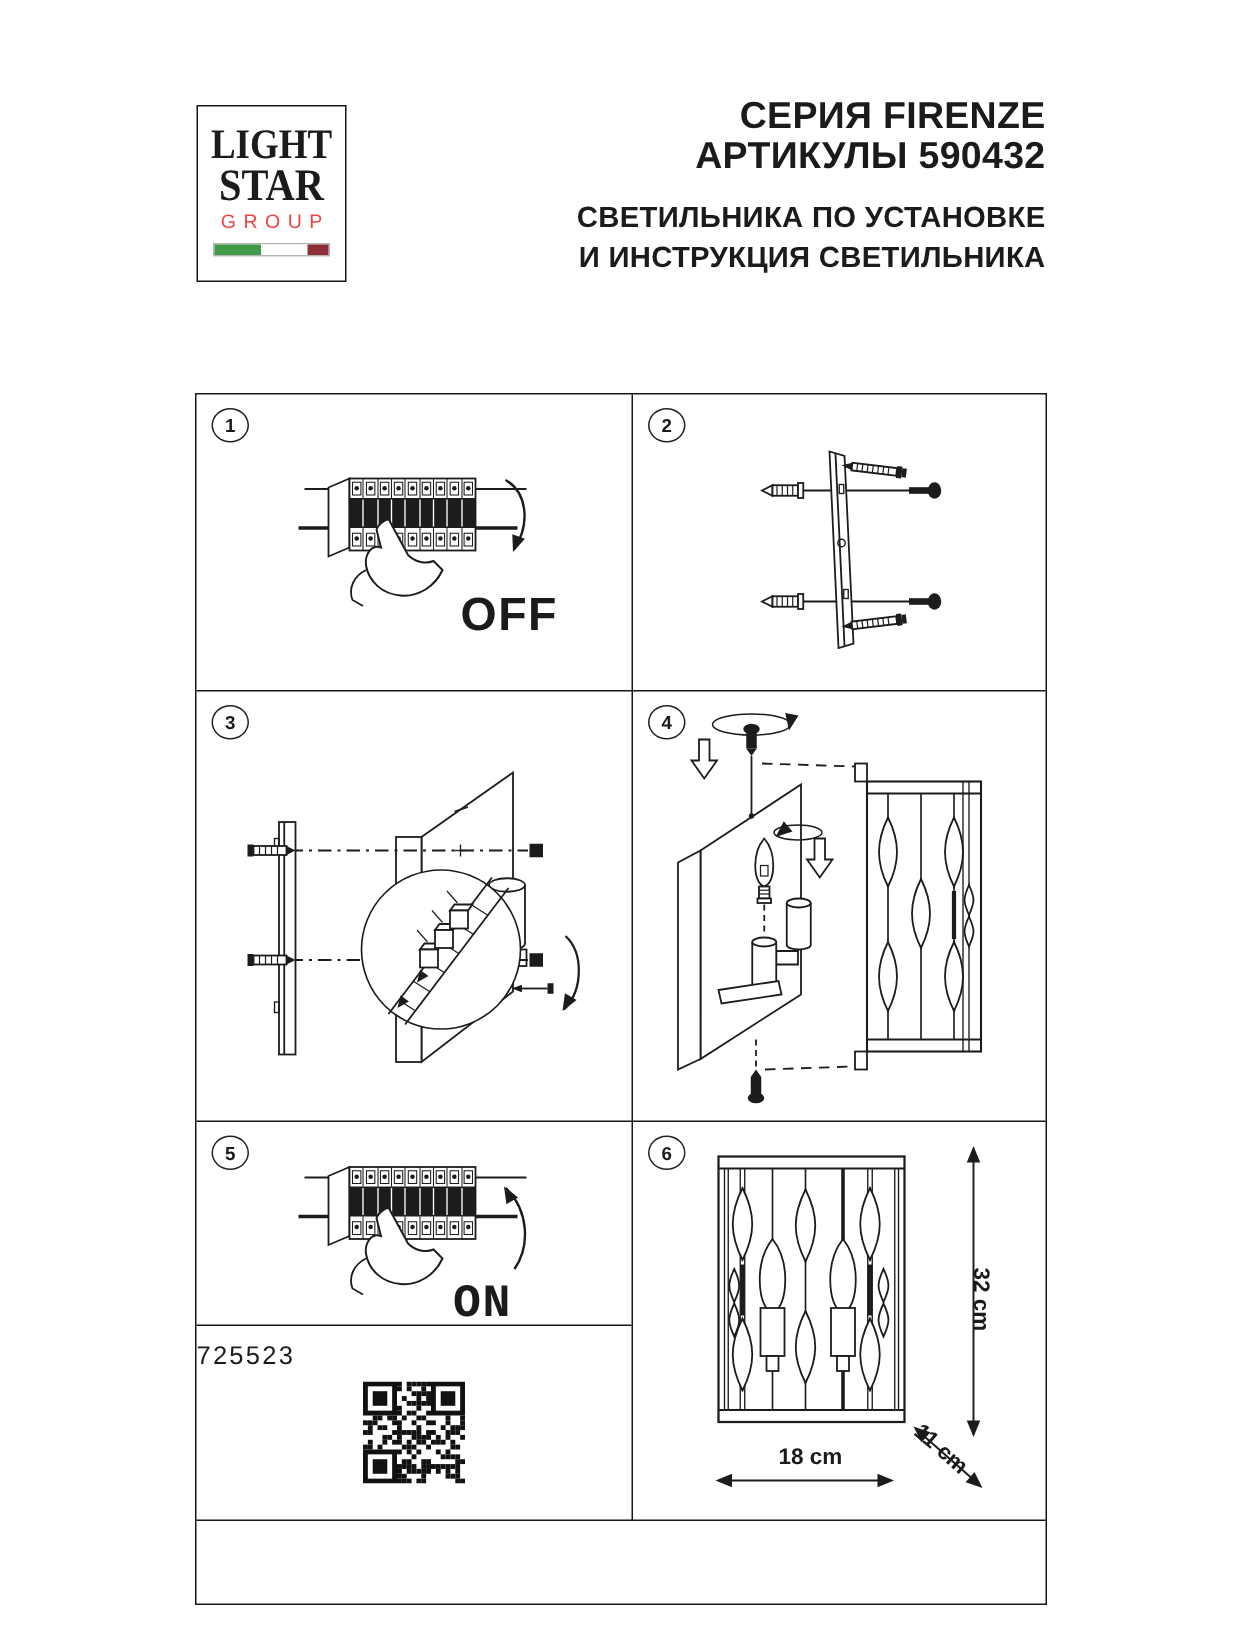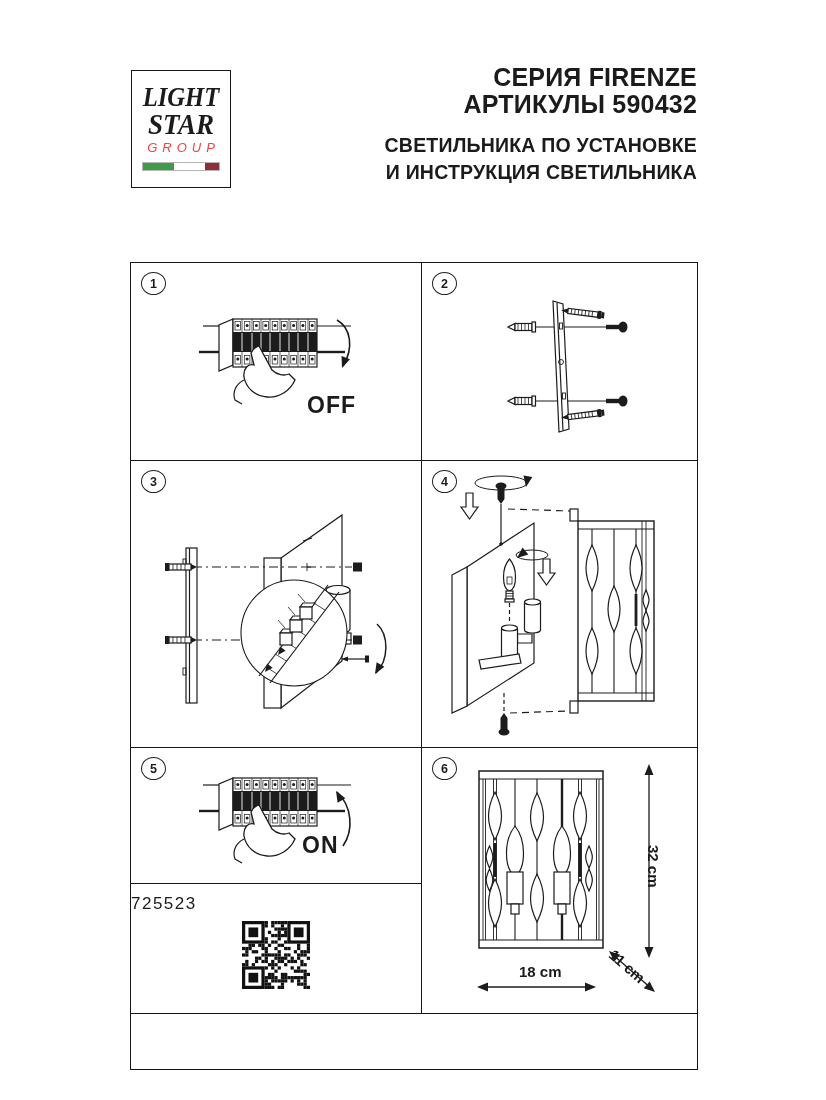--- a/index.html
+++ b/index.html
@@ -1,20 +1,20 @@
 <!DOCTYPE html>
 <html><head>
 <meta charset="utf-8">
 <style>
   html,body{margin:0;padding:0;background:#e8e8e8;}
   .page{position:relative;width:826px;height:1100px;background:#ffffff;margin:0 auto;
         font-family:"Liberation Sans",sans-serif;color:#1b1b1b;overflow:hidden;}
   
   .logo{position:absolute;left:131px;top:70px;width:100px;height:118px;border:1.5px solid #161616;
-        text-align:center;box-sizing:border-box;padding-top:13px;background:#fff;font-style:italic;}
+        text-align:center;box-sizing:border-box;padding-top:13px;background:#fff;}
   .logo-word1{font-family:"Liberation Serif",serif;font-weight:700;font-size:28px;line-height:26px;transform:scaleX(.88);}
   .logo-word2{font-family:"Liberation Serif",serif;font-weight:700;font-size:30px;line-height:27px;transform:scaleX(.9);}
   .logo-word3{font-size:13px;letter-spacing:5px;text-indent:5px;color:#ef4444;margin-top:3px;}
   .logo-flag{width:76px;height:7px;margin:7px auto 0;display:flex;border:1px solid #b5b5b5;box-sizing:content-box;}
   .flag-green{flex:2.2;background:#3f9b4a;}
   .flag-white{flex:2.2;background:#ffffff;}
   .flag-red{flex:1;background:#8e2f38;}
   .titles{position:absolute;right:129px;top:64px;text-align:right;}
   .t-series,.t-article{font-size:25px;font-weight:700;line-height:27px;letter-spacing:.2px;}
   .t-instr{margin-top:14px;font-size:19.5px;font-weight:700;line-height:26.5px;letter-spacing:.2px;}
@@ -29,23 +29,23 @@
   .p3{left:0;top:198px;width:290px;height:286px;}
   .p4{left:291px;top:198px;width:275px;height:286px;}
   .p5{left:0;top:485px;width:290px;height:135px;}
   .pqr{left:0;top:621px;width:290px;height:129px;}
   .p6{left:291px;top:485px;width:275px;height:265px;}
   .pfoot{left:0;top:751px;width:566px;height:54px;}
   .stepnum{position:absolute;left:10px;top:9px;width:23px;height:21px;border:1.4px solid #222;
            border-radius:50%;display:flex;align-items:center;justify-content:center;
            font-size:12.5px;font-weight:700;background:#fff;z-index:3;}
   .art{position:absolute;left:0;top:2px;}
-  .overlay-label{position:absolute;font-weight:600;letter-spacing:1px;font-size:23px;}
+  .overlay-label{position:absolute;font-weight:600;letter-spacing:1px;font-size:31px;}
   .off-label{left:176px;top:129px;}
-  .on-label{left:171px;top:84px;}
+  .on-label{left:171px;top:104px;font-family:Liberation Mono, monospace;}
   .qr-number{text-align:left;margin-top:10px;font-size:17px;font-weight:400;letter-spacing:1.5px;}
   .qr-svg{display:block;margin:7px auto 0;}
   .dim{position:absolute;font-size:15px;font-weight:700;white-space:nowrap;}
   .dim-w{left:97px;top:215px;}
   .dim-h{left:240px;top:97px;transform:rotate(90deg);transform-origin:0 0;}
   .dim-d{left:195px;top:198px;transform:rotate(41deg);transform-origin:0 0;}
   .notes{padding:8px 14px 0 17px;font-size:13.5px;line-height:20px;}
   
   .s{stroke:#1c1c1c;fill:none;stroke-width:1.2px;}
   .w{stroke:#1c1c1c;fill:#ffffff;stroke-width:1.2px;}

